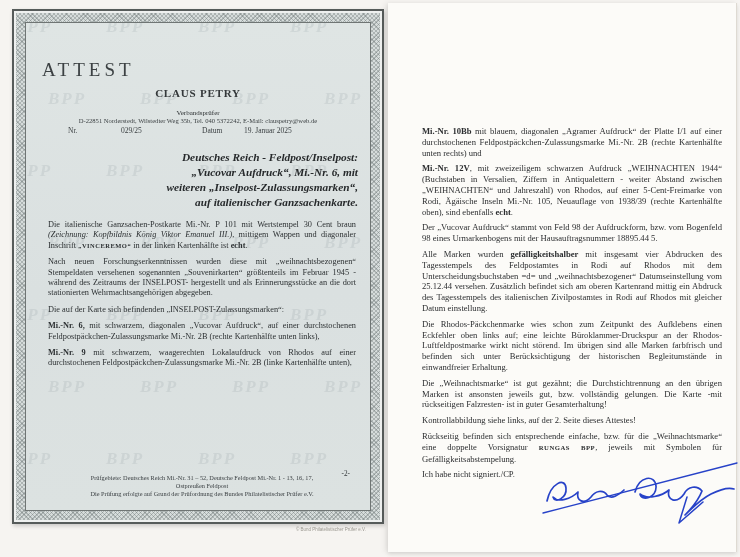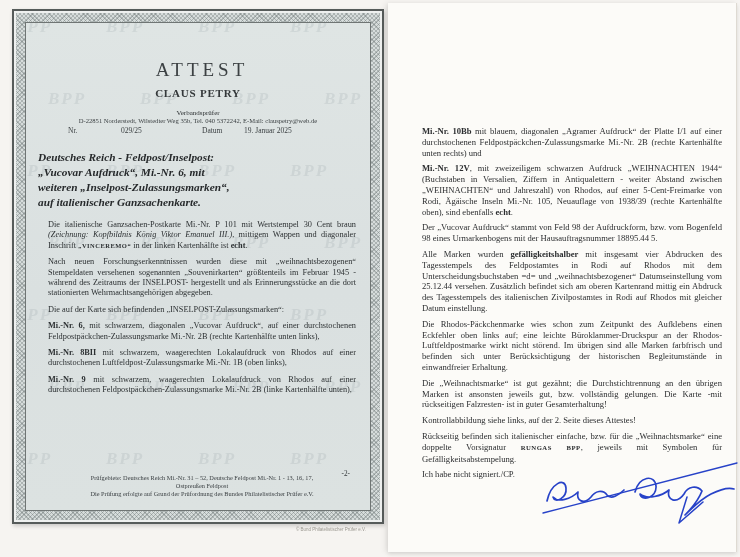--- a/index.html
+++ b/index.html
@@ -17,35 +17,35 @@
           repeating-linear-gradient(45deg, rgba(92,102,102,0.34) 0 1px, transparent 1px 3px),
           repeating-linear-gradient(-45deg, rgba(92,102,102,0.34) 0 1px, transparent 1px 3px);}
   .inner{position:relative;width:100%;height:100%;box-sizing:border-box;
          border:1px solid #6f7574;overflow:hidden;
          background:linear-gradient(180deg,#dfe5e4 0%,#dae0e0 55%,#dce2e1 100%);
          color:#2e3234;}
   .watermark{position:absolute;inset:0;pointer-events:none;}
   .watermark span{position:absolute;font:italic bold 17px "Liberation Serif",serif;
                   color:rgba(122,136,140,0.15);letter-spacing:2px;}
 
-  .h-attest{position:absolute;top:36px;left:4px;width:100%;text-align:center;
+  .h-attest{position:absolute;top:36px;left:16px;width:100%;
             font-size:19px;letter-spacing:4px;color:#3c4143;}
   .h-name{position:absolute;top:64px;left:0;width:100%;text-align:center;
           font-size:11px;font-weight:bold;letter-spacing:0.8px;color:#34383a;}
   .h-role{position:absolute;top:78px;left:0;width:100%;text-align:center;font-size:7px;margin-top:8px;}
   .h-org{position:absolute;top:86px;left:0;width:100%;text-align:center;font-size:7px;}
   .h-addr{position:absolute;top:93.5px;left:0;width:100%;text-align:center;font-size:6.6px;color:#3a3f41;}
 
   .nr-row{position:absolute;top:103px;left:0;width:100%;font-size:7.5px;color:#3a3f41;}
   .nr-row .f1{position:absolute;left:42px;}
   .nr-row .f2{position:absolute;left:95px;}
   .nr-row .f3{position:absolute;left:176px;}
   .nr-row .f4{position:absolute;left:218px;}
 
-  .doc-title{position:absolute;top:127px;left:12px;width:320px;text-align:left;
+  .doc-title{position:absolute;top:127px;left:12px;width:320px;text-align:right;
              font-size:11.3px;font-weight:bold;font-style:italic;line-height:15px;color:#26292b;}
 
   .body-col{position:absolute;left:22px;top:197px;width:308px;}
   .body-col p{margin:0 0 6px;font-size:8.3px;line-height:10.4px;text-align:justify;color:#2c3032;}
   .sc{font-size:0.78em;font-weight:bold;letter-spacing:0.5px;}
 
   .cert-footer{position:absolute;left:22px;top:451px;width:308px;text-align:center;
                font-size:6.3px;line-height:7.8px;color:#3c4144;}
   .pgnum{position:absolute;right:6px;top:-3px;font-size:7.2px;color:#33383a;}
 
@@ -116,21 +116,20 @@
           <div>„Vucovar Aufdruck“, Mi.-Nr. 6, mit</div>
           <div>weiteren „Inselpost-Zulassungsmarken“,</div>
           <div>auf italienischer Ganzsachenkarte.</div>
         </div>
 
         <div class="body-col">
           <p><span>Die italienische Ganzsachen-Postkarte Mi.-Nr. P 101 mit Wertstempel 30 Cent braun </span><span style="font-style: italic;">(Zeichnung: Kopfbildnis König Viktor Emanuel III.)</span><span>, mittigem Wappen und diagonaler Inschrift </span><span class="sc">„VINCEREMO“</span><span> in der linken Kartenhälfte ist </span><span style="font-weight: bold;">echt</span><span>.</span></p>
           <p><span>Nach neuen Forschungserkenntnissen wurden diese mit „weihnachtsbezogenen“ Stempeldaten versehenen sogenannten „Souvenirkarten“ größtenteils im Februar 1945 -während des Zeitraums der INSELPOST- hergestellt und als Erinnerungsstücke an die dort stationierten Wehrmachtsangehörigen abgegeben.</span></p>
           <p><span>Die auf der Karte sich befindenden „INSELPOST-Zulassungsmarken“:</span></p>
           <p><span style="font-weight: bold;">Mi.-Nr. 6,</span><span> mit schwarzem, diagonalen „Vucovar Aufdruck“, auf einer durchstochenen Feldpostpäckchen-Zulassungsmarke Mi.-Nr. 2B (rechte Kartenhälfte unten links),</span></p>
-          <p><span style="font-weight: bold;">Mi.-Nr. 8BII</span><span> mit schwarzem, waagerechten Lokalaufdruck von Rhodos auf einer durchstochenen Luftfeldpost-Zulassungsmarke Mi.-Nr. 1B (oben links),</span></p>
           <p><span style="font-weight: bold;">Mi.-Nr. 9</span><span> mit schwarzem, waagerechten Lokalaufdruck von Rhodos auf einer durchstochenen Feldpostpäckchen-Zulassungsmarke Mi.-Nr. 2B (linke Kartenhälfte unten),</span></p>
         </div>
 
         <div class="cert-footer">
           <div>Prüfgebiete: Deutsches Reich Mi.-Nr. 31 – 52, Deutsche Feldpost Mi.-Nr. 1 - 13, 16, 17,</div>
           <div>Ostpreußen Feldpost</div>
           <div>Die Prüfung erfolgte auf Grund der Prüfordnung des Bundes Philatelistischer Prüfer e.V.</div>
           <span class="pgnum">-2-</span>
         </div>
       </div>
@@ -141,21 +140,21 @@
 
   <div class="page2">
     <div class="p2col">
       <p><span style="font-weight: bold; font-family: Liberation Serif, serif;">Mi.-Nr. 10Bb</span><span> mit blauem, diagonalen „Agramer Aufdruck“ der Platte I/1 auf einer durchstochenen Feldpostpäckchen-Zulassungsmarke Mi.-Nr. 2B (rechte Kartenhälfte unten rechts) und</span></p>
       <p><span style="font-weight: bold;">Mi.-Nr. 12V</span><span>, mit zweizeiligem schwarzen Aufdruck „WEIHNACHTEN 1944“ (Buchstaben in Versalien, Ziffern in Antiqualettern - weiter Abstand zwischen „WEIHNACHTEN“ und Jahreszahl) von Rhodos, auf einer 5-Cent-Freimarke von Rodi, Ägäische Inseln Mi.-Nr. 105, Neuauflage von 1938/39 (rechte Kartenhälfte oben), sind ebenfalls </span><span style="font-weight: bold;">echt</span><span>.</span></p>
       <p><span>Der „Vucovar Aufdruck“ stammt von Feld 98 der Aufdruckform, bzw. vom Bogenfeld 98 eines Urmarkenbogens mit der Hausauftragsnummer 18895.44 5.</span></p>
       <p><span>Alle Marken wurden </span><span style="font-weight: bold;">gefälligkeitshalber</span><span> mit insgesamt vier Abdrucken des Tagesstempels des Feldpostamtes in Rodi auf Rhodos mit dem Unterscheidungsbuchstaben =d= und „weihnachtsbezogener“ Datumseinstellung vom 25.12.44 versehen. Zusätzlich befindet sich am oberen Kartenrand mittig ein Abdruck des Tagesstempels des italienischen Zivilpostamtes in Rodi auf Rhodos mit gleicher Datum einstellung.</span></p>
       <p><span>Die Rhodos-Päckchenmarke wies schon zum Zeitpunkt des Aufklebens einen Eckfehler oben links auf; eine leichte Büroklammer-Druckspur an der Rhodos-Luftfeldpostmarke wirkt nicht störend. Im übrigen sind alle Marken farbfrisch und befinden sich unter Berücksichtigung der historischen Begleitumstände in einwandfreier Erhaltung.</span></p>
       <p><span>Die „Weihnachtsmarke“ ist gut gezähnt; die Durchstichtrennung an den übrigen Marken ist ansonsten jeweils gut, bzw. vollständig gelungen. Die Karte -mit rückseitigen Falzresten- ist in guter Gesamterhaltung!</span></p>
       <p><span>Kontrollabbildung siehe links, auf der 2. Seite dieses Attestes!</span></p>
-      <p><span>Rückseitig befinden sich italienischer einfache, bzw. für die „Weihnachtsmarke“ eine doppelte Vorsignatur </span><span class="sc">RUNGAS BPP</span><span>, jeweils mit Symbolen für Gefälligkeitsabstempelung.</span></p>
+      <p><span>Rückseitig befinden sich entsprechende einfache, bzw. für die „Weihnachtsmarke“ eine doppelte Vorsignatur </span><span class="sc">RUNGAS BPP</span><span>, jeweils mit Symbolen für Gefälligkeitsabstempelung.</span></p>
       <p><span>Ich habe nicht signiert./CP.</span></p>
     </div>
 
     <svg class="signature" id="sig" viewBox="0 0 210 85" fill="none" stroke-linecap="round" stroke-linejoin="round">
       <path stroke-width="1.3" d="M8,64 L202,14" stroke="#2742c8"></path>
       <path stroke-width="1.7" d="M12,52 C16,34 30,28 31,39 C32,49 20,55 18,48 C23,54 36,50 43,43 C41,52 49,56 56,48 C60,42 68,40 72,46 C76,51 84,46 89,41" stroke="#2742c8"></path>
       <path stroke-width="1.7" d="M100,43 C104,27 120,25 121,37 C122,49 106,53 105,45 C112,51 127,47 134,41 C131,52 142,55 149,45 C153,37 162,36 167,42 C163,52 156,60 150,66 C158,58 168,49 176,45 C184,41 193,38 199,40" stroke="#2742c8"></path>
       <path stroke-width="1.5" d="M152,48 L144,74 L168,53" stroke="#2742c8"></path>
     </svg>
   </div>

